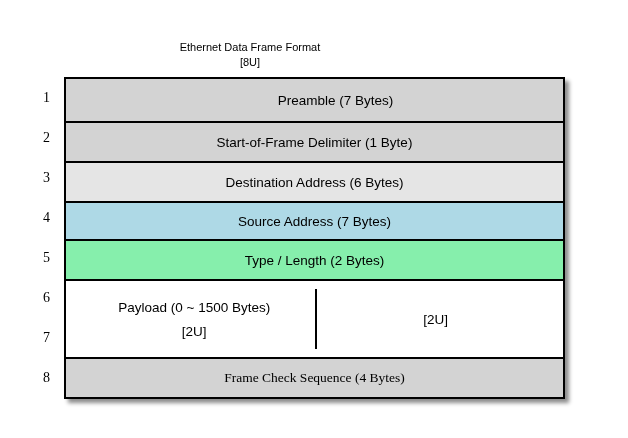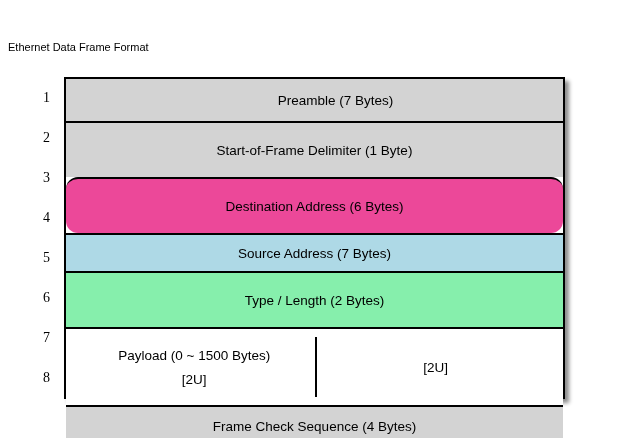--- a/index.html
+++ b/index.html
@@ -12,42 +12,41 @@
     height: 438px;
     background: #ffffff;
     overflow: hidden;
   }
 
   .diagram-title {
     position: absolute;
     top: 40px;
     left: 0;
     width: 500px;
-    text-align: left;
+    text-align: center;
     font-size: 11px;
     line-height: 15px;
     color: #000000;
-    margin-left: 8px;
   }
 
   .frame-table {
     position: absolute;
     left: 64px;
     top: 77px;
     width: 501px;
     height: 322px;
     border: 2px solid #000000;
     background: #ffffff;
     box-shadow: 4px 4px 4px rgba(0,0,0,0.45);
   }
 
   .f-row {
     position: relative;
     width: 100%;
-    height: 56px;
+    height: 40px;
     display: flex;
     align-items: center;
     justify-content: center;
     text-align: center;
     font-size: 13.5px;
     border-top: 2px solid #000000;
   }
   .f-row:first-child { border-top: none; height: 42px; padding-left: 42px; }
   .f-row.h38 { height: 38px; }
   .f-row.double { height: 78px; padding: 8px; align-items: stretch; }
@@ -81,20 +80,21 @@
     color: #000000;
   }
 </style>
 </head>
 <body>
 
 <div class="page">
 
   <div class="diagram-title">
     <div>Ethernet Data Frame Format</div>
+    <div>[8U]</div>
   </div>
 
   <div class="row-numbers">
     <div class="row-num">1</div>
     <div class="row-num">2</div>
     <div class="row-num">3</div>
     <div class="row-num">4</div>
     <div class="row-num">5</div>
     <div class="row-num">6</div>
     <div class="row-num">7</div>
@@ -104,21 +104,21 @@
   <div class="frame-table">
 
     <div class="f-row" style="background-color: rgb(211, 211, 211);">
       <span>Preamble (7 Bytes)</span>
     </div>
 
     <div class="f-row" style="background-color: rgb(211, 211, 211);">
       <span>Start-of-Frame Delimiter (1 Byte)</span>
     </div>
 
-    <div class="f-row" style="background-color: #ec4899; border-radius: 12px;">
+    <div class="f-row" style="background-color: #e5e5e5;">
       <span>Destination Address (6 Bytes)</span>
     </div>
 
     <div class="f-row h38" style="background-color: rgb(174, 217, 230);">
       <span>Source Address (7 Bytes)</span>
     </div>
 
     <div class="f-row" style="background-color: #86efac; align-items: center;">
       <span>Type / Length (2 Bytes)</span>
     </div>
@@ -126,19 +126,19 @@
     <div class="f-row double" style="background-color: rgb(255, 255, 255);">
       <div class="split-cell">
         <span>Payload (0 ~ 1500 Bytes)</span>
         <span>[2U]</span>
       </div>
       <div class="split-cell">
         <span>[2U]</span>
       </div>
     </div>
 
-    <div class="f-row last" style="background-color: rgb(211, 211, 211);">
+    <div class="f-row last" style="background-color: rgb(211, 211, 211); font-family: Liberation Serif, serif;">
       <span>Frame Check Sequence (4 Bytes)</span>
     </div>
 
   </div>
 
 </div>
 
 </body></html>

